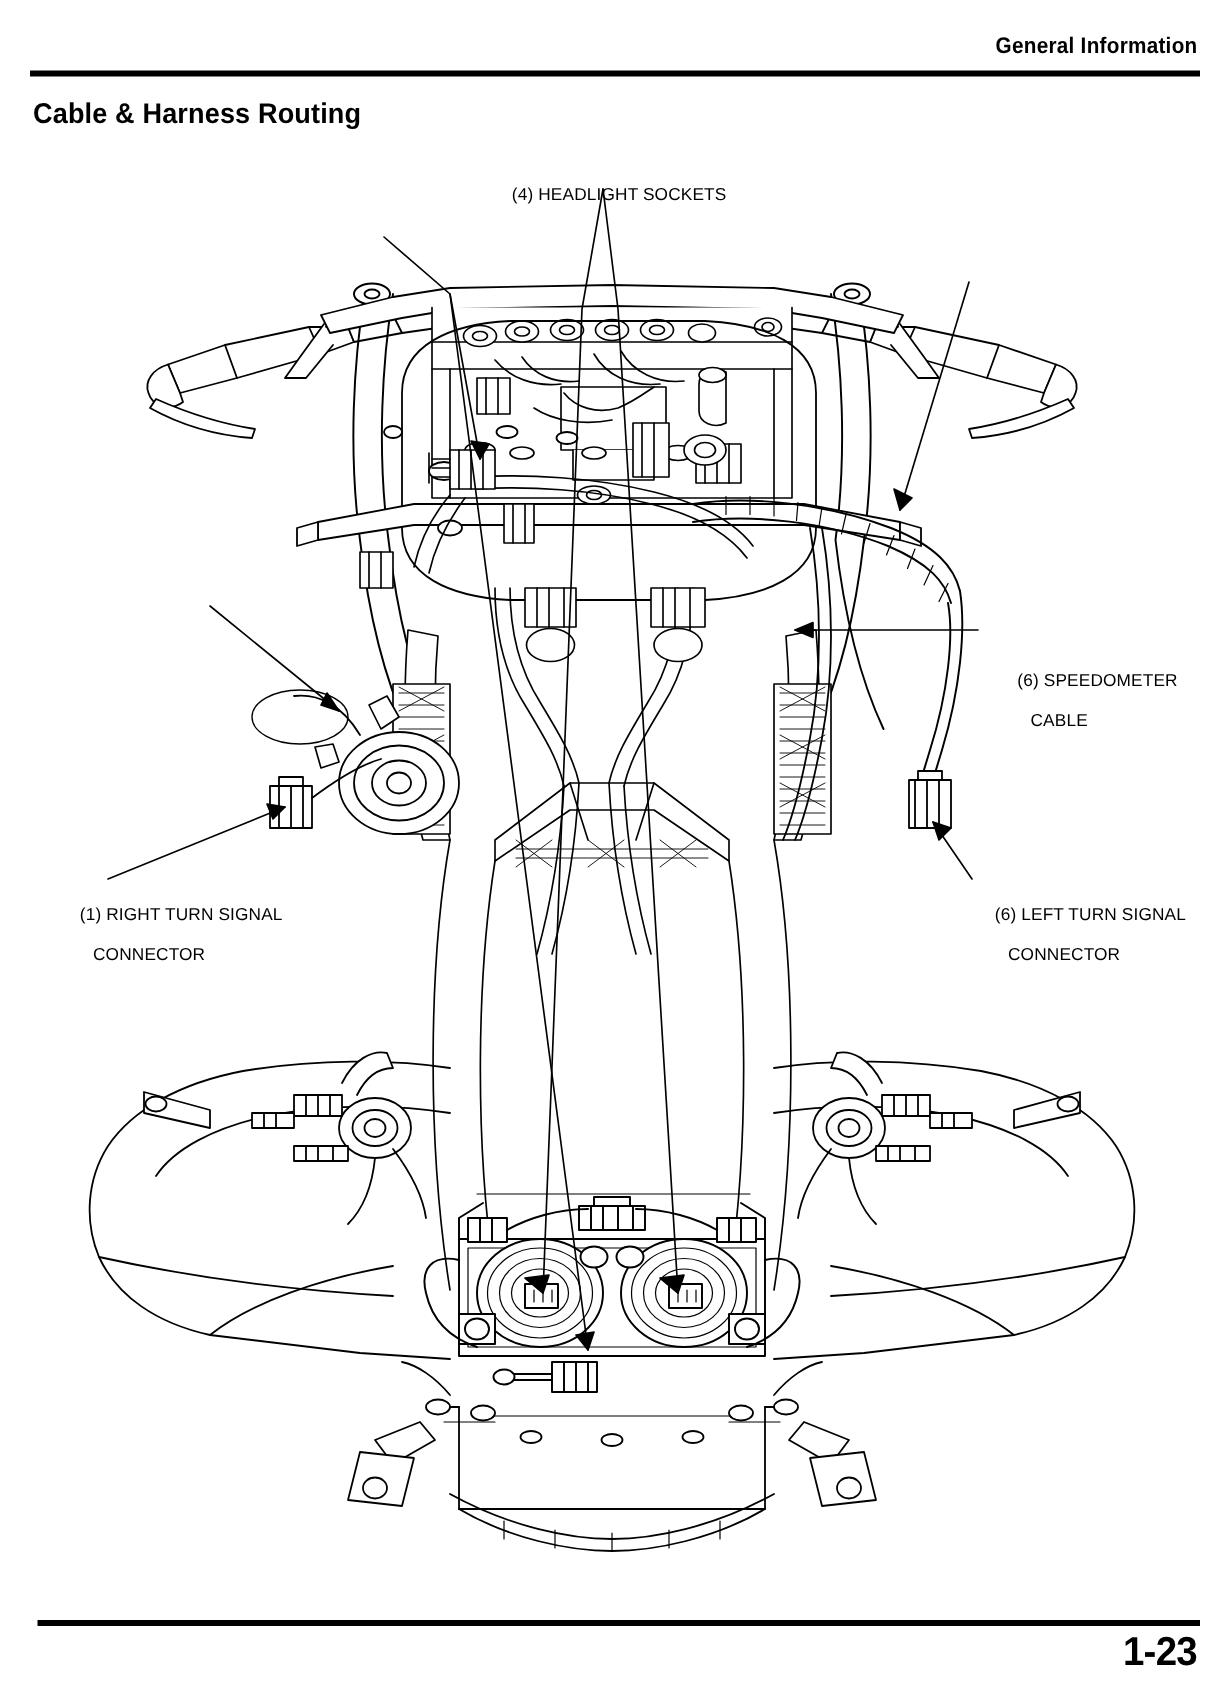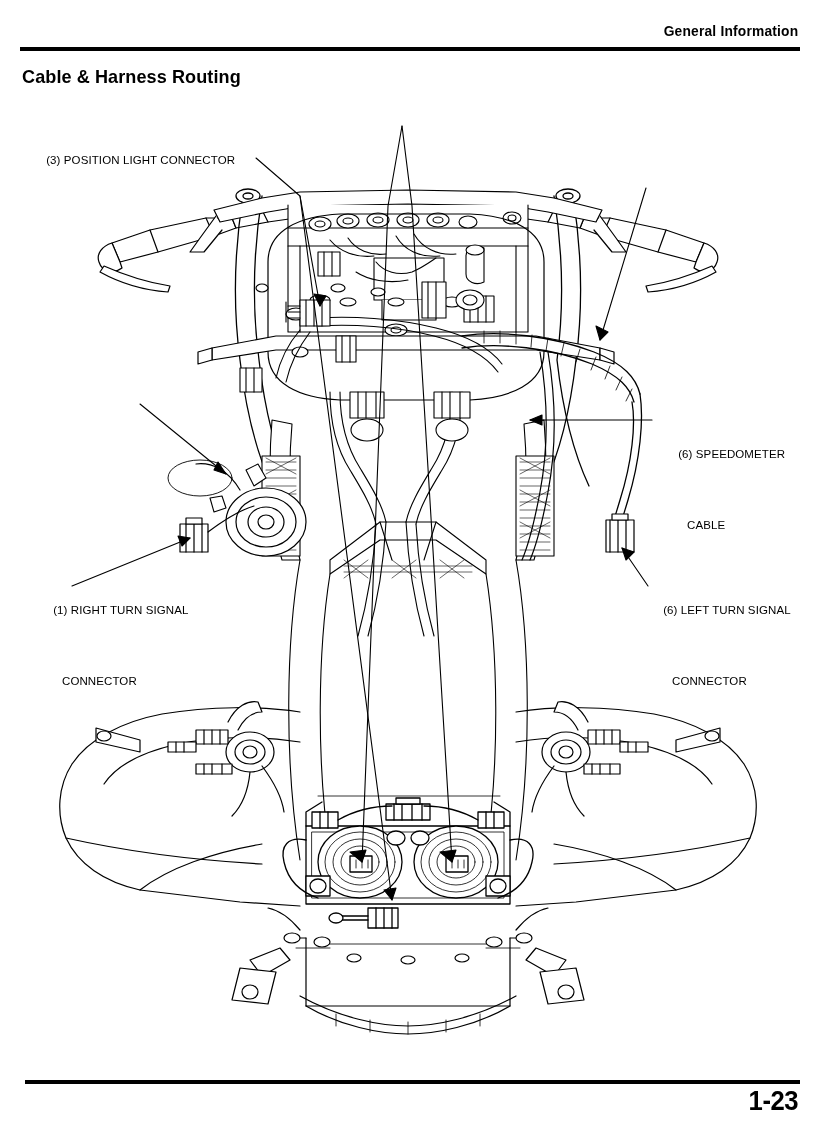--- a/index.html
+++ b/index.html
@@ -34,21 +34,21 @@
     position:absolute;right:18px;top:1086px;
     font-size:27px;font-weight:bold;letter-spacing:-.5px;white-space:nowrap;
     transform:scaleX(.95);transform-origin:right center;
   }
 
   
   .callout{
     position:absolute;font-size:11.5px;line-height:13.5px;white-space:pre;
     letter-spacing:.1px;
   }
-  .callout .ln2{display:block;padding-left:22px;margin-top:44px;}
+  .callout .ln2{display:block;padding-left:22px;}
 
   
   #illustration{position:absolute;left:0;top:0;width:816px;height:1123px;}
   #illustration svg{display:block;}
 </style>
 </head>
 <body>
 
 <div class="page">
 
@@ -427,24 +427,24 @@
 
         <path d="M72 586 L190 538" fill="none"></path>
         <polygon points="190,538 178,536 182,546"></polygon>
 
         <path d="M648 586 L622 548" fill="none"></path>
         <polygon points="622,548 626,560 634,552"></polygon>
       </g>
     </svg>
   </div>
 
-  <div class="callout" style="left:33px;top:140px;">
-    <span>(3) POSITION LIGHT CONNECTOR</span>
+
+  <div class="callout" style="left:328px;top:110px;">
+    <span>(4) HEADLIGHT SOCKETS</span>
   </div>
-
 
 
 
   <div class="callout" style="left:665px;top:434px;">
     <span>(6) SPEEDOMETER</span>
     <span class="ln2">CABLE</span>
   </div>
 
   <div class="callout" style="left:40px;top:590px;">
     <span>(1) RIGHT TURN SIGNAL</span>

